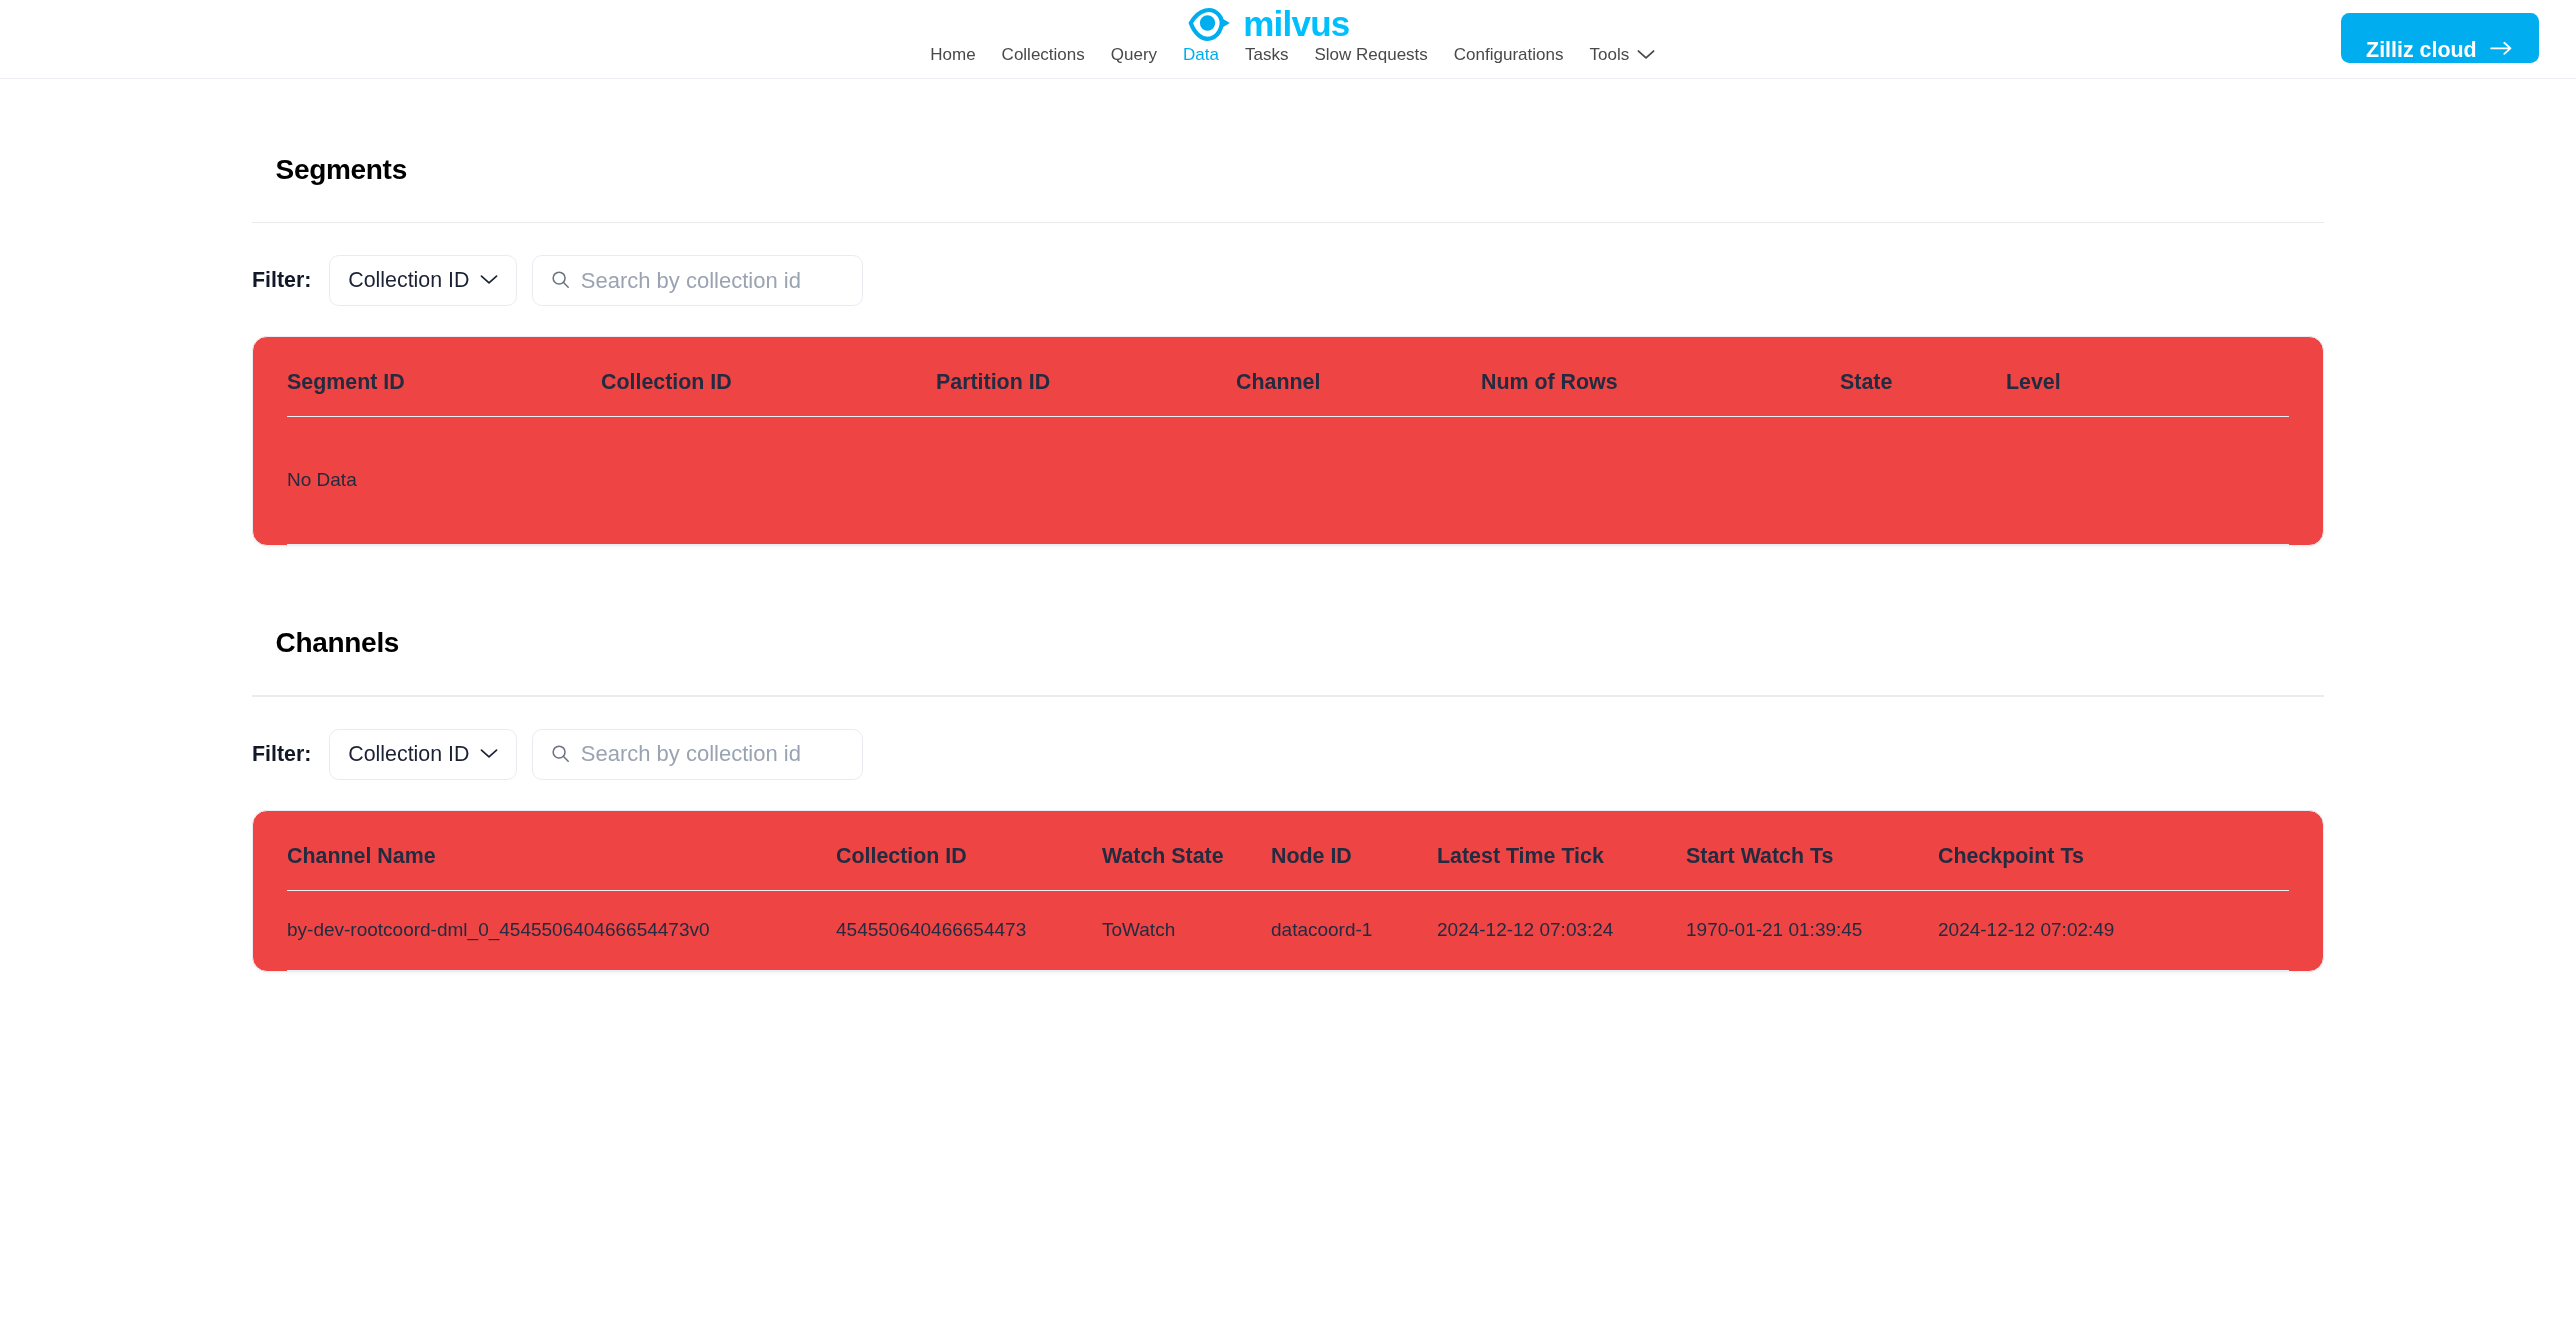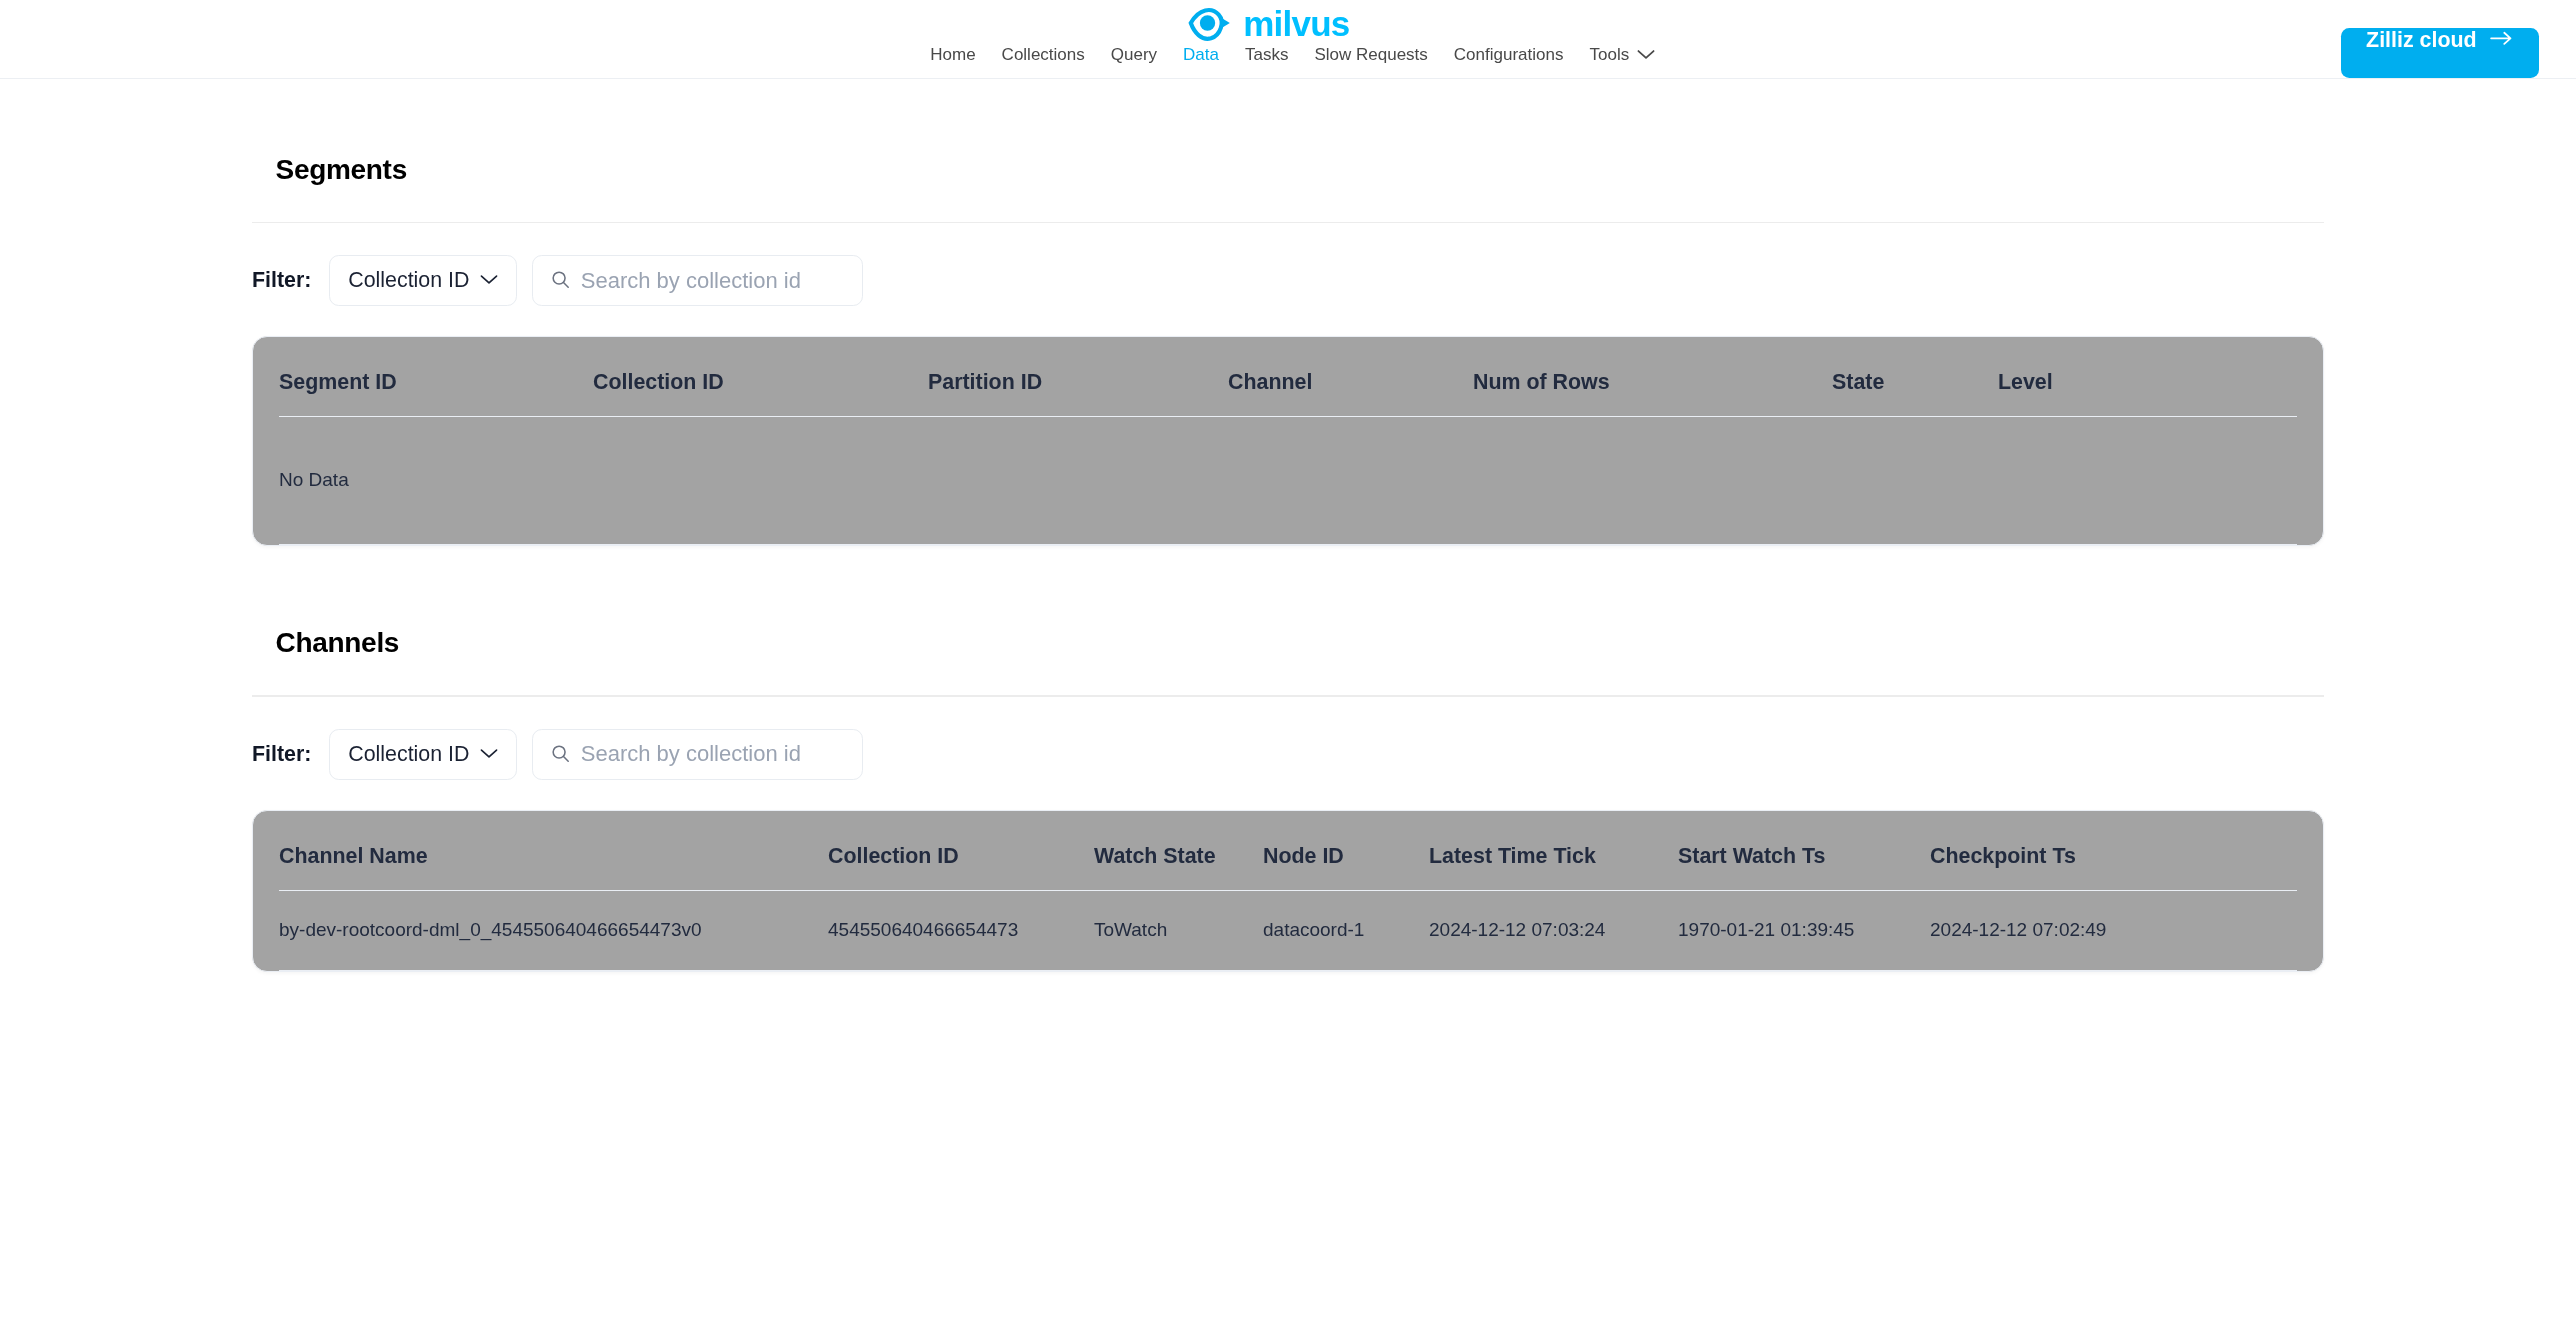--- a/index.html
+++ b/index.html
@@ -56,32 +56,32 @@
   .nav-link.with-caret {
     display: flex;
     align-items: flex-end;
     gap: 7.6px;
   }
   .caret { display: block; }
 
   .zilliz-btn {
     position: absolute;
     right: 37px;
-    top: 28px;
+    top: 13px;
     height: 50px;
     background: #00AEEF;
     border: none;
     border-radius: 8.3px;
     color: #ffffff;
     font-family: "Liberation Sans", sans-serif;
     font-size: 21.4px;
     font-weight: 700;
     padding: 0 25px;
     display: flex;
-    align-items: flex-start;
+    align-items: flex-end;
     gap: 12.4px;
     cursor: pointer;
     white-space: nowrap;
   }
 
   
   .page {
     padding: 0;
   }
 
@@ -159,23 +159,23 @@
     color: #1b2233;
     width: 100%;
     line-height: 1;
   }
   .search-input::placeholder { color: #9aa3b2; }
 
   
   .table-card {
     border: 1.4px solid #eaeef4;
     border-radius: 15px;
-    background: #a3a3a3;
+    background: #ef4444;
     box-shadow: 0 1.4px 3.5px rgba(16,24,40,0.035);
-    padding: 0 26px;
+    padding: 0 34px;
     overflow: hidden;
   }
 
   table.data-table {
     width: 100%;
     border-collapse: collapse;
     table-layout: fixed;
   }
 
   table.data-table th {

